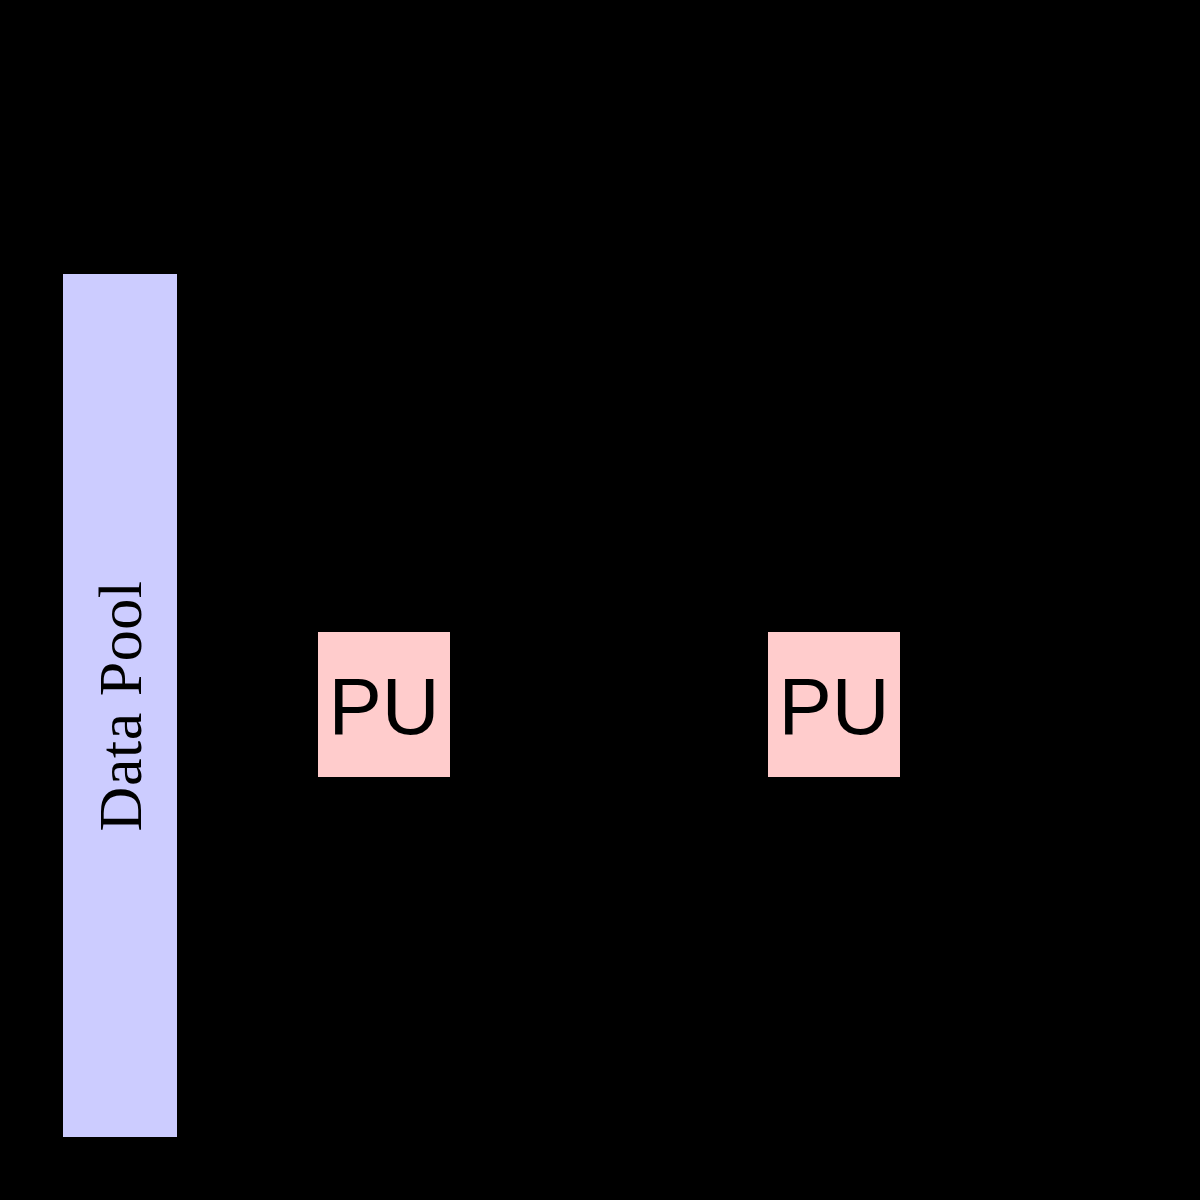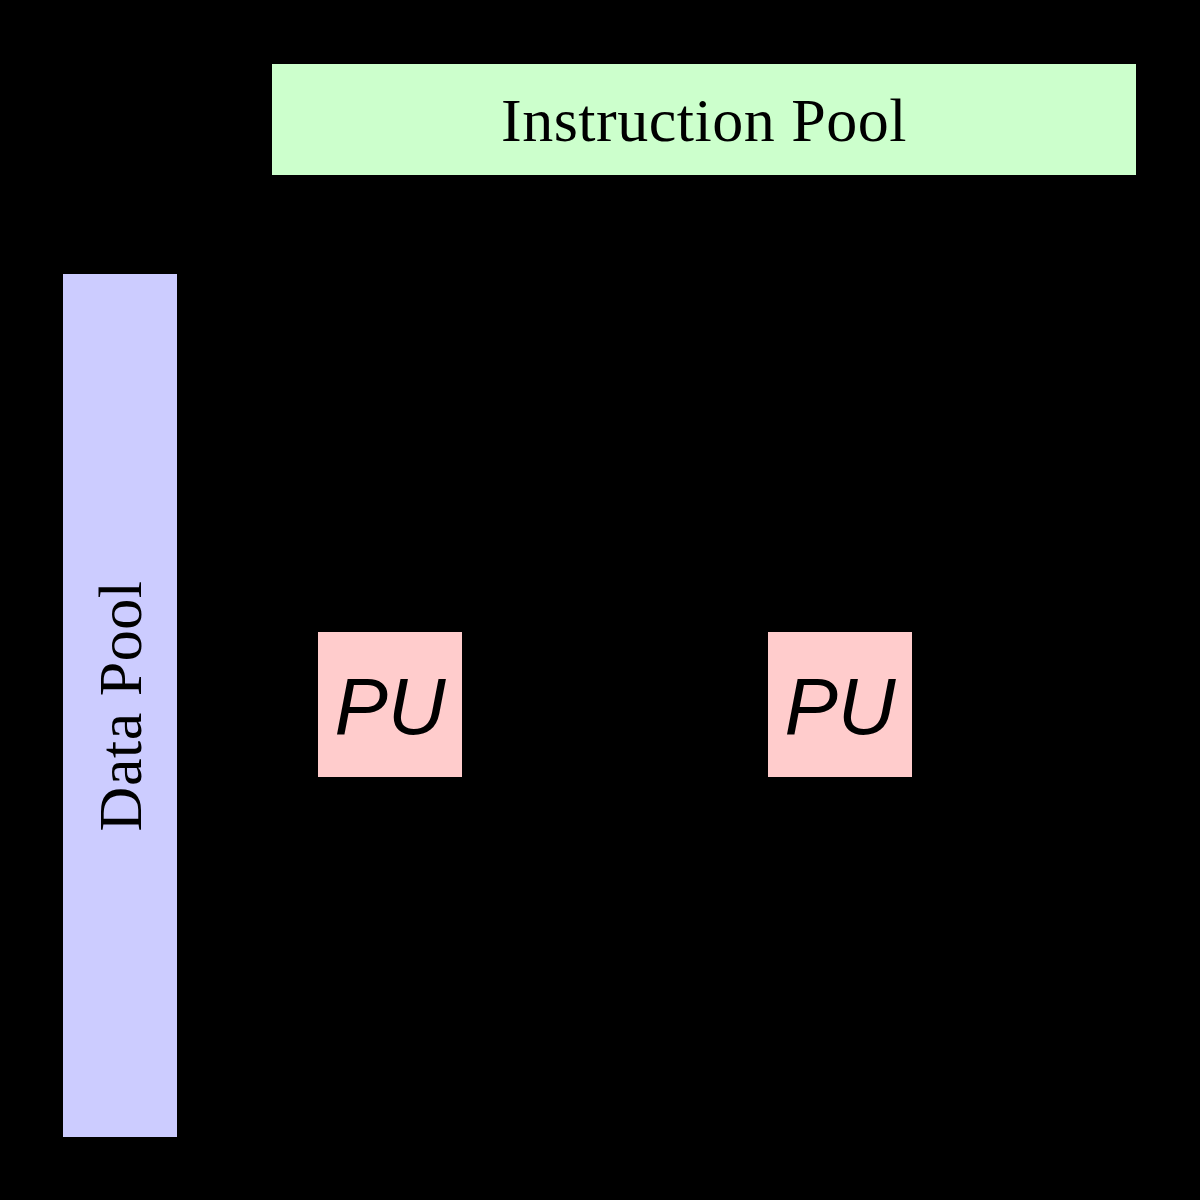--- a/index.html
+++ b/index.html
@@ -49,45 +49,41 @@
   #data-pool .label {
     font-family: "Liberation Serif", "DejaVu Serif", serif;
     font-size: 62px;
     letter-spacing: 0.5px;
     white-space: nowrap;
     transform: rotate(-90deg);
     transform-origin: center center;
   }
   
   .pu-block {
-    width: 144px;
+    width: 132px;
     height: 145px;
     background: #ffcccc;
     top: 632px;
-    font-style: italic;
   }
   .pu-block .label {
     font-family: "Liberation Sans", "DejaVu Sans", sans-serif;
     font-size: 80px;
     letter-spacing: 0px;
     white-space: nowrap;
     position: relative;
     top: 2px;
   }
   #pu-1 { left: 318px; }
   #pu-2 { left: 768px; }
 </style>
 </head>
 <body>
 
 <div id="canvas">
 
-  <div class="block" id="instruction-pool">
-    <span class="label">Instruction Pool</span>
-  </div>
 
   <div class="block" id="data-pool">
     <span class="label">Data Pool</span>
   </div>
 
   <div class="block pu-block" id="pu-1">
     <span class="label">PU</span>
   </div>
 
   <div class="block pu-block" id="pu-2">

